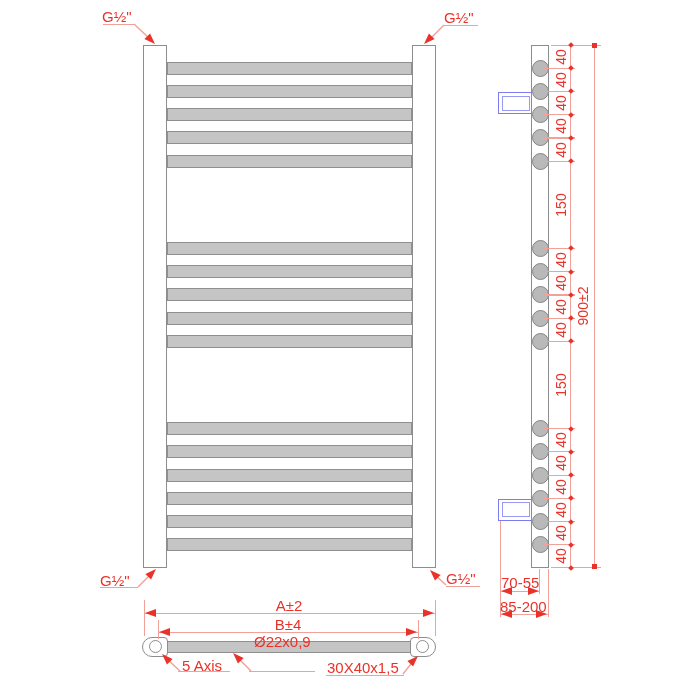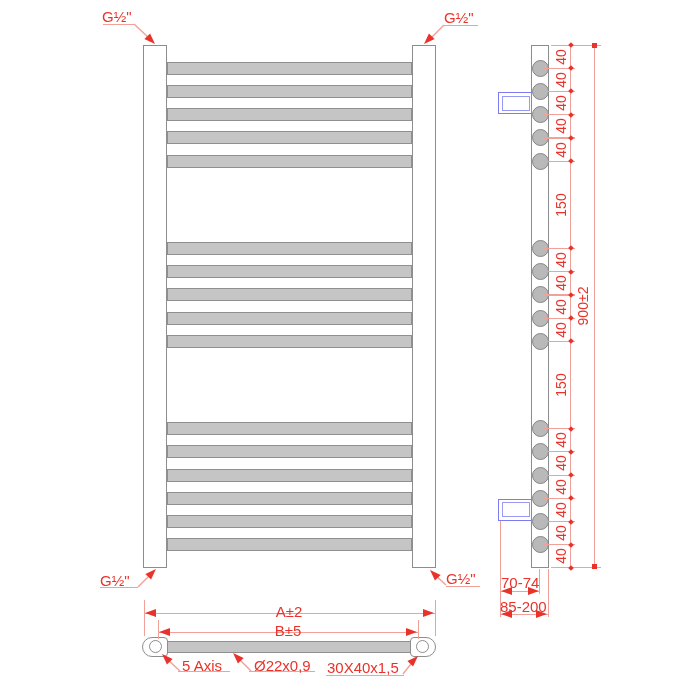--- a/index.html
+++ b/index.html
@@ -6,21 +6,21 @@
   #canvas{
     position:relative;width:700px;height:700px;background:#ffffff;overflow:hidden;
     font-family:"Liberation Sans",sans-serif;
   }
   .abs{position:absolute;}
   .red-label{
     position:absolute;color:#e9332a;font-size:15px;line-height:1;
     white-space:nowrap;z-index:6;letter-spacing:0px;
   }
   .rot{transform:translate(-50%,-50%) rotate(-90deg);transform-origin:center center;}
-  .hcenter{transform:translateX(-50%);margin-top:6px;}
+  .hcenter{transform:translateX(-50%);}
   .dim-small{font-size:14px;}
   .rail{position:absolute;background:#ffffff;border:1px solid #8d8d8d;box-sizing:border-box;z-index:2;}
   .towel-bar{position:absolute;background:#c5c5c5;border:1px solid #8f8f8f;box-sizing:border-box;z-index:1;}
   .tube-circle{position:absolute;background:#b9b9b9;border:1px solid #858585;border-radius:50%;box-sizing:border-box;z-index:3;}
   .pink{position:absolute;background:#f2a09a;z-index:4;}
   .diamond{position:absolute;width:4px;height:4px;background:#e9332a;transform:rotate(45deg);z-index:5;}
   .redsq{position:absolute;width:5px;height:5px;background:#e9332a;z-index:5;}
   .arrow{position:absolute;width:0;height:0;border-top:4px solid transparent;border-bottom:4px solid transparent;
          border-left:11px solid #e9332a;transform-origin:100% 50%;z-index:6;}
   .blue-rect{position:absolute;background:#ffffff;border:1.3px solid #7c7cf0;box-sizing:border-box;}
@@ -34,27 +34,27 @@
 <body>
 
 <div id="canvas">
 
   <div class="red-label" style="left:102px;top:9px;">G½"</div>
   <div class="red-label" style="left:444px;top:10px;">G½"</div>
   <div class="red-label" style="left:100px;top:573px;">G½"</div>
   <div class="red-label" style="left:446px;top:571px;">G½"</div>
 
   <div class="red-label rot dim-small" style="left:583px;top:306px;">900±2</div>
-  <div class="red-label" style="left:501px;top:575px;">70-74</div>
+  <div class="red-label" style="left:501px;top:575px;">70-55</div>
   <div class="red-label" style="left:500px;top:599px;">85-200</div>
 
   <div class="red-label hcenter" style="left:289px;top:598px;">A±2</div>
-  <div class="red-label hcenter" style="left:288px;top:617px;">B±5</div>
+  <div class="red-label hcenter" style="left:288px;top:617px;">B±4</div>
   <div class="red-label" style="left:182px;top:658px;">5 Axis</div>
-  <div class="red-label" style="left:254px;top:658px;">Ø22x0,9</div>
+  <div class="red-label" style="left:254px;top:634px;">Ø22x0,9</div>
   <div class="red-label" style="left:327px;top:660px;">30X40x1,5</div>
 
   <div id="geom-layer" class="abs" style="left:0;top:0;width:700px;height:700px;">
       <div class="towel-bar" style="left: 167px; top: 61.7444px; width: 245px; height: 13px;"></div>
       <div class="towel-bar" style="left: 167px; top: 84.9889px; width: 245px; height: 13px;"></div>
       <div class="towel-bar" style="left: 167px; top: 108.233px; width: 245px; height: 13px;"></div>
       <div class="towel-bar" style="left: 167px; top: 131.478px; width: 245px; height: 13px;"></div>
       <div class="towel-bar" style="left: 167px; top: 154.722px; width: 245px; height: 13px;"></div>
       <div class="towel-bar" style="left: 167px; top: 241.889px; width: 245px; height: 13px;"></div>
       <div class="towel-bar" style="left: 167px; top: 265.133px; width: 245px; height: 13px;"></div>

